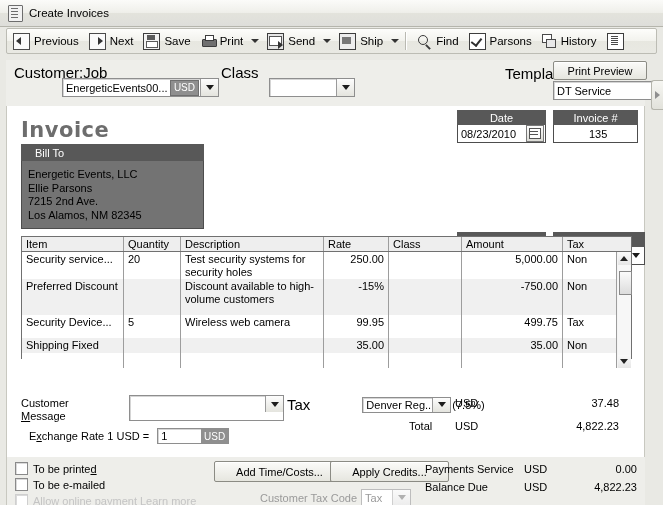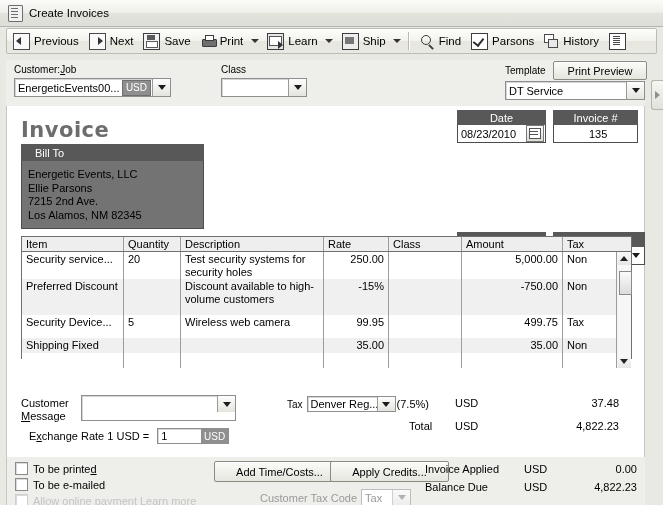--- a/index.html
+++ b/index.html
@@ -82,26 +82,27 @@
   .ic-letter:before{
     content:"";position:absolute;left:3px;top:2px;width:7px;height:1px;background:#4a4a4a;
     box-shadow:0 2px 0 #4a4a4a,0 4px 0 #4a4a4a,0 6px 0 #4a4a4a,0 8px 0 #4a4a4a;
   }
   .tb-cut{overflow:hidden;}
   
   .formband{
     position:absolute;left:6px;top:60px;width:639px;height:46px;
     background:#eeeeea;
   }
-  .lbl{font-size:10px;color:#000;}
+  .lbl{font-size:15px;color:#000;}
   .lbl u{text-decoration:underline;}
   .fld{
     background:#fff;border:1px solid #8e8e8e;box-sizing:border-box;
     font-size:11px;display:flex;align-items:center;
     box-shadow:inset 1px 1px 0 #d5d5d5;
+    margin-left:48px;
   }
   .fld .txt{padding-left:3px;white-space:nowrap;overflow:hidden;flex:1;}
   .ddbtn{
     width:17px;height:100%;flex:none;
     background:linear-gradient(to bottom,#fdfdfd,#e4e4de);
     border-left:1px solid #9a9a9a;
     display:flex;align-items:center;justify-content:center;
   }
   .ddbtn i{display:block;width:0;height:0;border-left:4px solid transparent;border-right:4px solid transparent;border-top:5px solid #1c1c1c;}
   .usdchip{
@@ -253,21 +254,21 @@
     </div>
     <div class="tb-item">
       <span class="ic ic-print"></span>
       <span class="tb-label">Print</span>
     </div>
     <div class="tb-arrow">
         <i></i>
       </div>
     <div class="tb-item">
       <span class="ic ic-send"></span>
-      <span class="tb-label">Learn</span>
+      <span class="tb-label">Send</span>
     </div>
     <div class="tb-arrow">
         <i></i>
       </div>
     <div class="tb-item">
       <span class="ic ic-ship"></span>
       <span class="tb-label">Ship</span>
     </div>
     <div class="tb-arrow">
         <i></i>
@@ -507,21 +508,21 @@
     <div class="ctc" style="left:253px;top:32px;">
       <span>Customer Tax Code</span>
       <span class="ctc-fld">
         <span class="txt">Tax</span>
         <span class="ddbtn">
             <i></i>
           </span>
       </span>
     </div>
 
-    <span class="pay-lbl" style="left:418px;top:6px;">Invoice Applied</span>
+    <span class="pay-lbl" style="left:418px;top:6px;">Payments Service</span>
     <span class="pay-lbl" style="left:517px;top:6px;">USD</span>
     <span class="pay-lbl" style="left:530px;top:6px;width:100px;text-align:right;">0.00</span>
 
     <span class="pay-lbl" style="left:418px;top:24px;">Balance Due</span>
     <span class="pay-lbl" style="left:517px;top:24px;">USD</span>
     <span class="pay-lbl" style="left:530px;top:24px;width:100px;text-align:right;">4,822.23</span>
   </div>
 
   <div class="sidetab">
       <i></i>

